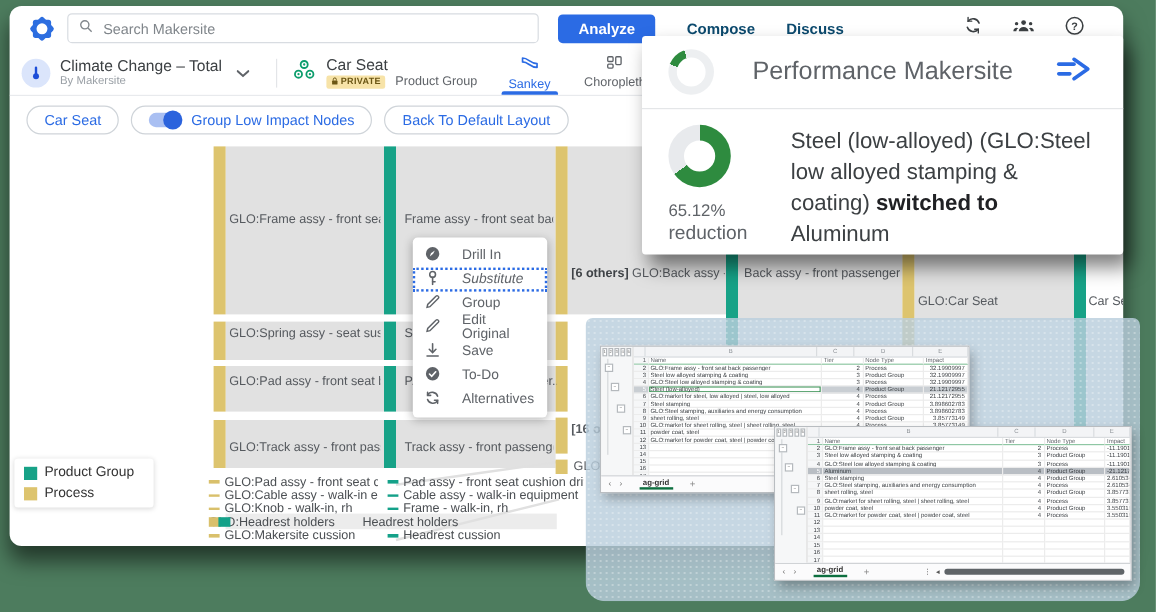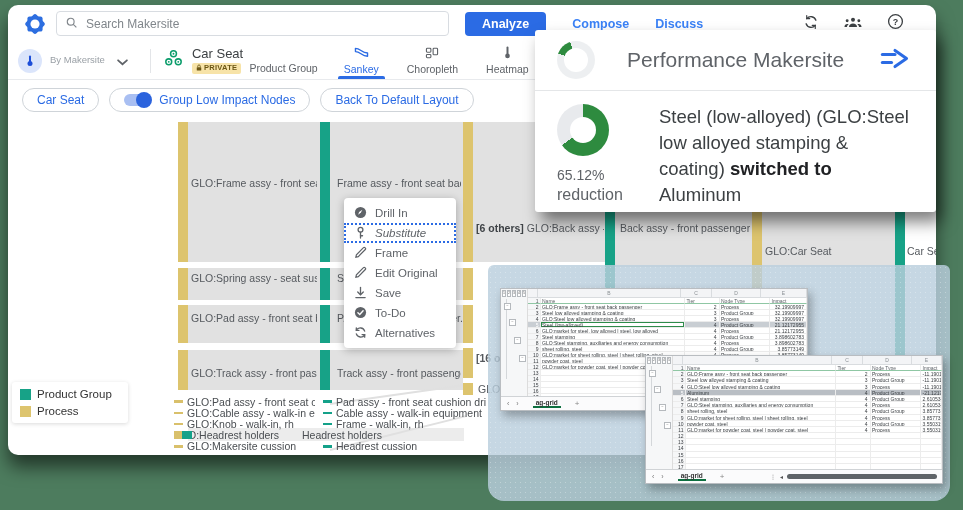--- a/index.html
+++ b/index.html
@@ -13,21 +13,21 @@
   
   .topbar{height:37px;display:flex;align-items:center;padding:0 18px 0 8px;}
   .logo{width:26px;height:26px;margin:0 8px 0 6px;flex:none;}
   .search{flex:none;width:375px;height:23px;border:1px solid #d8dce1;border-radius:4px;
     display:flex;align-items:center;padding:0 8px;gap:6px;background:#fff;}
   .search input{border:none;outline:none;flex:1;font-size:12px;color:#3c4043;
     font-family:inherit;background:transparent;}
   .search input::placeholder{color:#80868b;}
   .btn-analyze{margin-left:16px;background:#2b6be4;color:#fff;font-size:12.5px;font-weight:bold;
     padding:5px 17px;border-radius:4px;border:none;font-family:inherit;}
-  .nav-item{margin-left:26px;font-size:12.5px;font-weight:600;color:#3b82f6;}
+  .nav-item{margin-left:26px;font-size:12.5px;font-weight:600;color:#0c4a6e;}
   .top-icons{margin-left:auto;display:flex;align-items:center;gap:25px;padding-right:14px;}
 
   
   .toolbar{height:37px;border-bottom:1px solid #e8eaed;display:flex;align-items:center;
     padding:0 10px;position:relative;}
   .metric-ic{width:24px;height:24px;border-radius:50%;background:#dbe5fb;display:flex;
     align-items:center;justify-content:center;flex:none;}
   .tt{margin-left:8px;line-height:1.15;}
   .tt .t1{font-size:13px;color:#3c4043;font-weight:500;}
   .tt .t2{font-size:9.5px;color:#9aa0a6;}
@@ -74,21 +74,21 @@
   .mk.dash{width:9px;height:2.5px;}
   .mk.bar{width:10px;height:8px;}
   .mk.yl{background:#d9c06b;} .mk.tl{background:#14a189;}
   .itext{font-size:10.5px;color:#4a4e52;white-space:nowrap;overflow:hidden;}
   .it-l{width:128px;} .it-r{width:150px;}
   .irow .mk.tl{margin-left:8px;}
 
   
   .menu{position:absolute;left:336px;top:193px;width:112px;background:#fff;border-radius:4px;
     box-shadow:0 2px 8px rgba(0,0,0,.28);padding:5px 0;z-index:4;}
-  .mitem{display:flex;align-items:center;gap:8px;height:20px;padding:0 10px;font-size:11.5px;
+  .mitem{display:flex;align-items:center;gap:18px;height:20px;padding:0 10px;font-size:11.5px;
     color:#5f6368;}
   .mitem.focus{outline:2px dotted #2b6be4;outline-offset:-2px;font-style:italic;}
 
   
   .panel{position:absolute;left:535px;top:30px;width:401px;height:182px;background:#fff;
     border-radius:3px;box-shadow:6px 10px 16px rgba(0,0,0,.5);z-index:8;}
   .phead{height:60px;display:flex;align-items:center;padding:0 26px 0 22px;}
   .mini-donut{width:38px;height:38px;border-radius:50%;position:relative;flex:none;
     background:conic-gradient(from -70deg,#2e8b3f 0 52deg,#edeff1 0);}
   .mini-donut::after{content:"";position:absolute;inset:7px;border-radius:50%;background:#fff;}
@@ -211,20 +211,21 @@
     </div>
 
     <div class="toolbar">
       <span class="metric-ic">
         <svg viewBox="0 0 12 12" width="12" height="12">
             <path d="M6 1.5v5" stroke="#1d4ed8" stroke-width="2" stroke-linecap="round"></path>
             <circle cx="6" cy="8.6" r="2.5" fill="#1d4ed8"></circle>
           </svg>
       </span>
       <div class="tt">
+        <div class="t1">Climate Change – Total</div>
         <div class="t2">By Makersite</div>
       </div>
       <span class="chev">
         <svg viewBox="0 0 10 6" width="11" height="7">
             <path d="M1 1l4 3.6L9 1" fill="none" stroke="#5f6368" stroke-width="1.6" stroke-linecap="round"></path>
           </svg>
       </span>
       <div class="vdiv"></div>
       <span>
         <svg viewBox="0 0 22 20" width="21" height="19" fill="none" stroke="#0c9d6c" stroke-width="1.6">
@@ -396,21 +397,21 @@
               <circle cx="7" cy="4" r="2.6"></circle>
               <path d="M7 6.6V13"></path>
               <path d="M7 10.5h2.2"></path>
             </svg></span>
         <span>Substitute</span>
       </div>
       <div class="mitem">
         <span><svg viewBox="0 0 14 14" width="13" height="13">
               <path d="M2 12l.6-2.6L10.2 1.8a1.1 1.1 0 0 1 1.6 0l.4.4a1.1 1.1 0 0 1 0 1.6L4.6 11.4z" fill="none" stroke="#5f6368" stroke-width="1.3"></path>
             </svg></span>
-        <span>Frame</span>
+        <span>Group</span>
       </div>
       <div class="mitem">
         <span><svg viewBox="0 0 14 14" width="13" height="13">
               <path d="M2 12l.6-2.6L10.2 1.8a1.1 1.1 0 0 1 1.6 0l.4.4a1.1 1.1 0 0 1 0 1.6L4.6 11.4z" fill="none" stroke="#5f6368" stroke-width="1.3"></path>
             </svg></span>
         <span>Edit Original</span>
       </div>
       <div class="mitem">
         <span><svg viewBox="0 0 14 14" width="13" height="13" fill="none" stroke="#5f6368" stroke-width="1.4" stroke-linecap="round">
               <path d="M7 1.5V9"></path>

